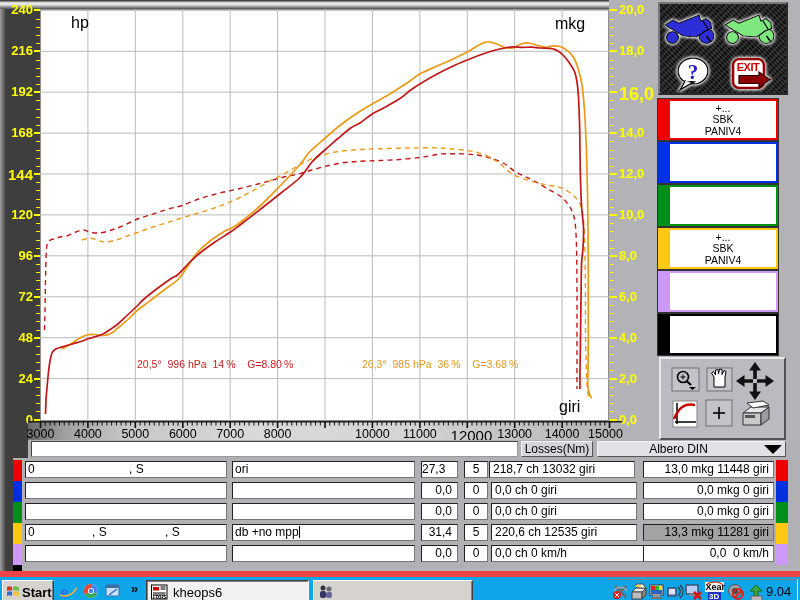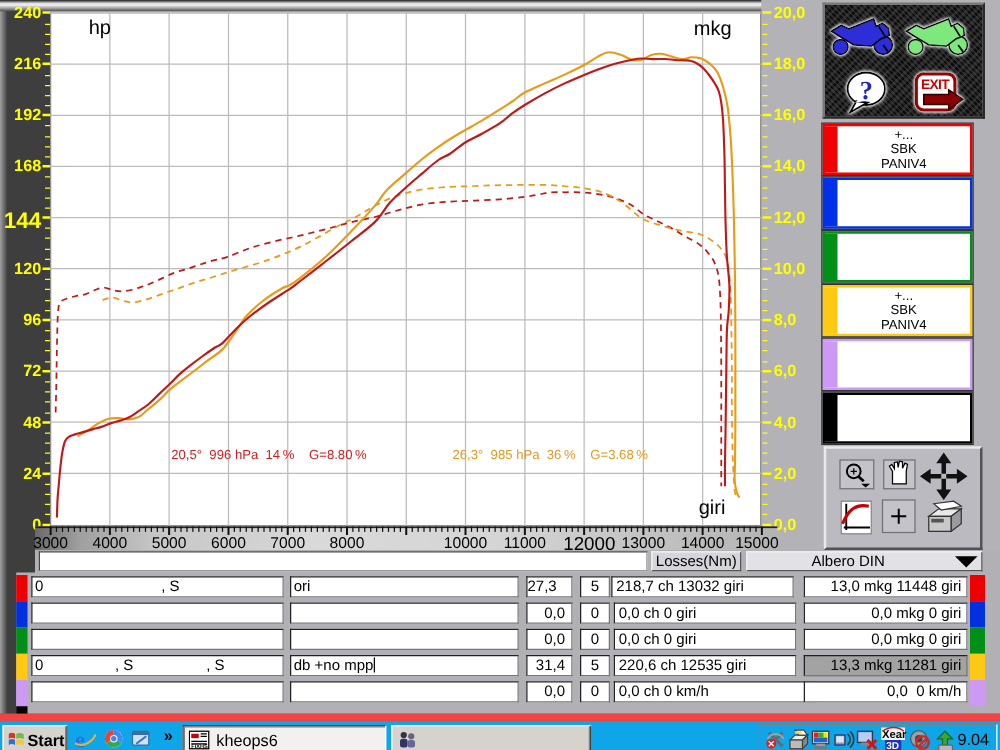--- a/index.html
+++ b/index.html
@@ -75,21 +75,21 @@
 <div style="position:absolute;left:36px;top:247.7px;width:4px;height:1px;background:#ffff00;"></div>
 <div style="position:absolute;left:36px;top:239.5px;width:4px;height:1px;background:#ffff00;"></div>
 <div style="position:absolute;left:36px;top:231.3px;width:4px;height:1px;background:#ffff00;"></div>
 <div style="position:absolute;left:36px;top:223.1px;width:4px;height:1px;background:#ffff00;"></div>
 <div style="position:absolute;left:3px;top:206.9px;width:30px;text-align:right;font-size:13px;font-weight:bold;color:#ffff00;">120</div>
 <div style="position:absolute;left:34px;top:213.9px;width:6px;height:2px;background:#ffff00;"></div>
 <div style="position:absolute;left:36px;top:206.8px;width:4px;height:1px;background:#ffff00;"></div>
 <div style="position:absolute;left:36px;top:198.6px;width:4px;height:1px;background:#ffff00;"></div>
 <div style="position:absolute;left:36px;top:190.4px;width:4px;height:1px;background:#ffff00;"></div>
 <div style="position:absolute;left:36px;top:182.2px;width:4px;height:1px;background:#ffff00;"></div>
-<div style="position:absolute;left:3px;top:166.0px;width:30px;text-align:right;font-size:18px;font-weight:bold;color:#ffff00;">144</div>
+<div style="position:absolute;left:3px;top:166.0px;width:30px;text-align:right;font-size:15px;font-weight:bold;color:#ffff00;">144</div>
 <div style="position:absolute;left:34px;top:173.0px;width:6px;height:2px;background:#ffff00;"></div>
 <div style="position:absolute;left:36px;top:165.8px;width:4px;height:1px;background:#ffff00;"></div>
 <div style="position:absolute;left:36px;top:157.7px;width:4px;height:1px;background:#ffff00;"></div>
 <div style="position:absolute;left:36px;top:149.5px;width:4px;height:1px;background:#ffff00;"></div>
 <div style="position:absolute;left:36px;top:141.3px;width:4px;height:1px;background:#ffff00;"></div>
 <div style="position:absolute;left:3px;top:125.1px;width:30px;text-align:right;font-size:13px;font-weight:bold;color:#ffff00;">168</div>
 <div style="position:absolute;left:34px;top:132.1px;width:6px;height:2px;background:#ffff00;"></div>
 <div style="position:absolute;left:36px;top:124.9px;width:4px;height:1px;background:#ffff00;"></div>
 <div style="position:absolute;left:36px;top:116.7px;width:4px;height:1px;background:#ffff00;"></div>
 <div style="position:absolute;left:36px;top:108.6px;width:4px;height:1px;background:#ffff00;"></div>
@@ -150,21 +150,21 @@
 <div style="position:absolute;left:610px;top:157.7px;width:4px;height:1px;background:#ffff00;"></div>
 <div style="position:absolute;left:610px;top:149.5px;width:4px;height:1px;background:#ffff00;"></div>
 <div style="position:absolute;left:610px;top:141.3px;width:4px;height:1px;background:#ffff00;"></div>
 <div style="position:absolute;left:610px;top:132.1px;width:7px;height:2px;background:#ffff00;"></div>
 <div style="position:absolute;left:619px;top:125.1px;font-size:13px;font-weight:bold;color:#ffff00;">14,0</div>
 <div style="position:absolute;left:610px;top:124.9px;width:4px;height:1px;background:#ffff00;"></div>
 <div style="position:absolute;left:610px;top:116.8px;width:4px;height:1px;background:#ffff00;"></div>
 <div style="position:absolute;left:610px;top:108.6px;width:4px;height:1px;background:#ffff00;"></div>
 <div style="position:absolute;left:610px;top:100.4px;width:4px;height:1px;background:#ffff00;"></div>
 <div style="position:absolute;left:610px;top:91.2px;width:7px;height:2px;background:#ffff00;"></div>
-<div style="position:absolute;left:619px;top:84.2px;font-size:13px;font-weight:bold;color:#ffff00;">16,0</div>
+<div style="position:absolute;left:619px;top:84.2px;font-size:18px;font-weight:bold;color:#ffff00;">16,0</div>
 <div style="position:absolute;left:610px;top:84.0px;width:4px;height:1px;background:#ffff00;"></div>
 <div style="position:absolute;left:610px;top:75.8px;width:4px;height:1px;background:#ffff00;"></div>
 <div style="position:absolute;left:610px;top:67.7px;width:4px;height:1px;background:#ffff00;"></div>
 <div style="position:absolute;left:610px;top:59.5px;width:4px;height:1px;background:#ffff00;"></div>
 <div style="position:absolute;left:610px;top:50.3px;width:7px;height:2px;background:#ffff00;"></div>
 <div style="position:absolute;left:619px;top:43.3px;font-size:13px;font-weight:bold;color:#ffff00;">18,0</div>
 <div style="position:absolute;left:610px;top:43.1px;width:4px;height:1px;background:#ffff00;"></div>
 <div style="position:absolute;left:610px;top:34.9px;width:4px;height:1px;background:#ffff00;"></div>
 <div style="position:absolute;left:610px;top:26.7px;width:4px;height:1px;background:#ffff00;"></div>
 <div style="position:absolute;left:610px;top:18.6px;width:4px;height:1px;background:#ffff00;"></div>

